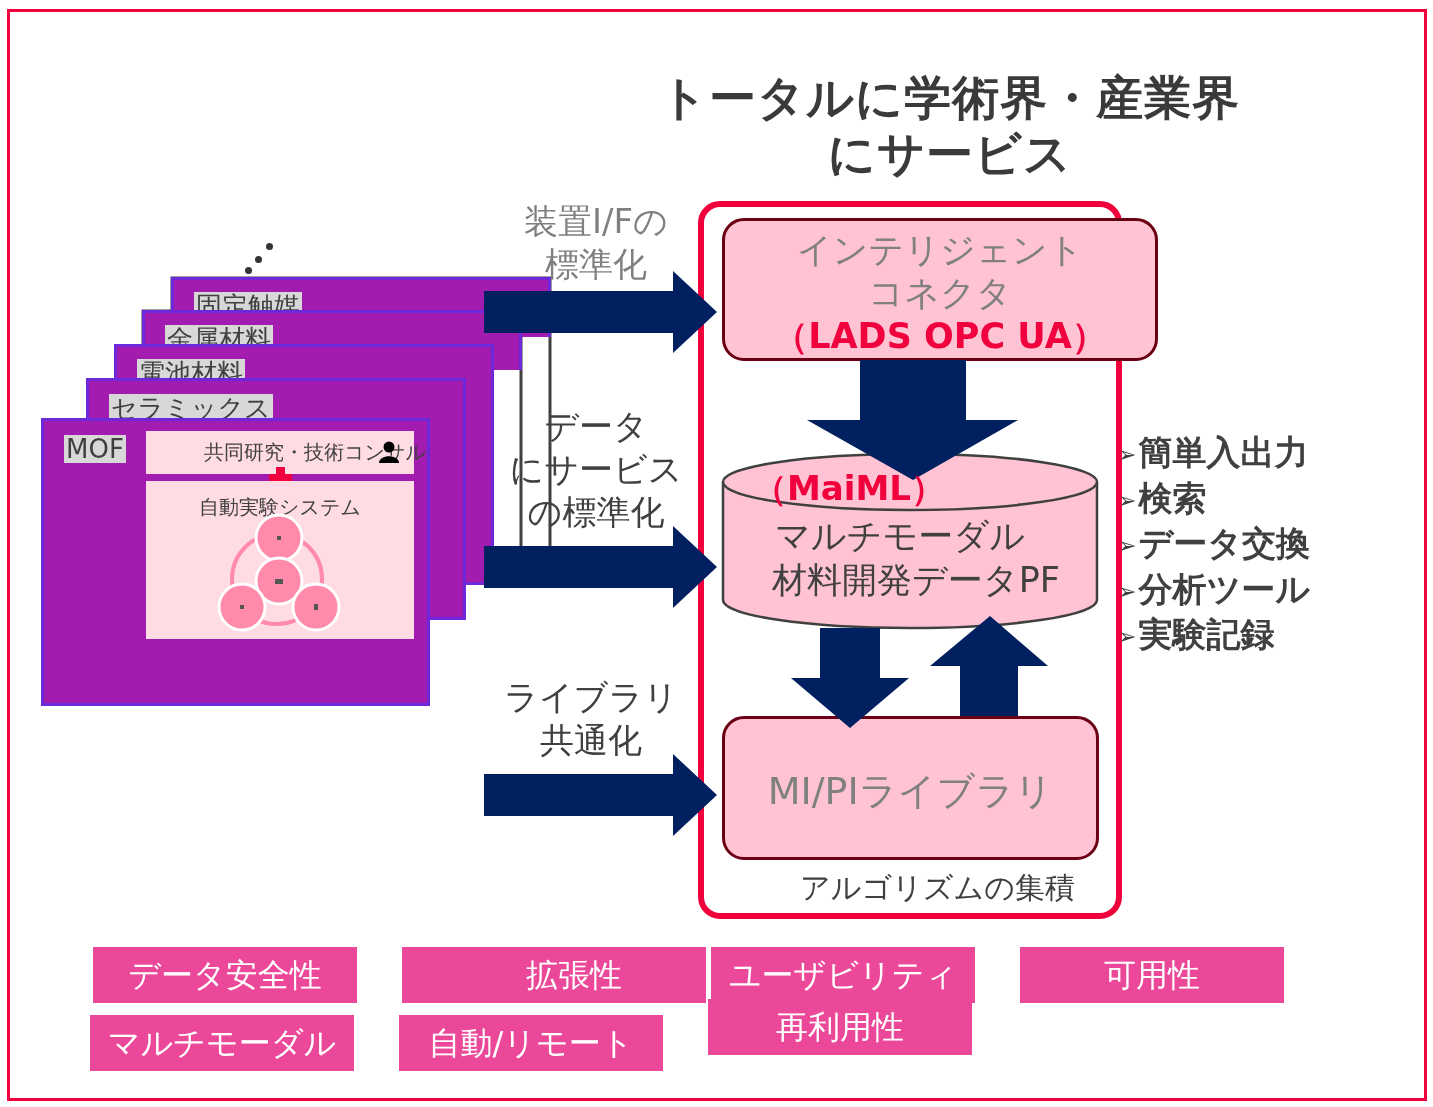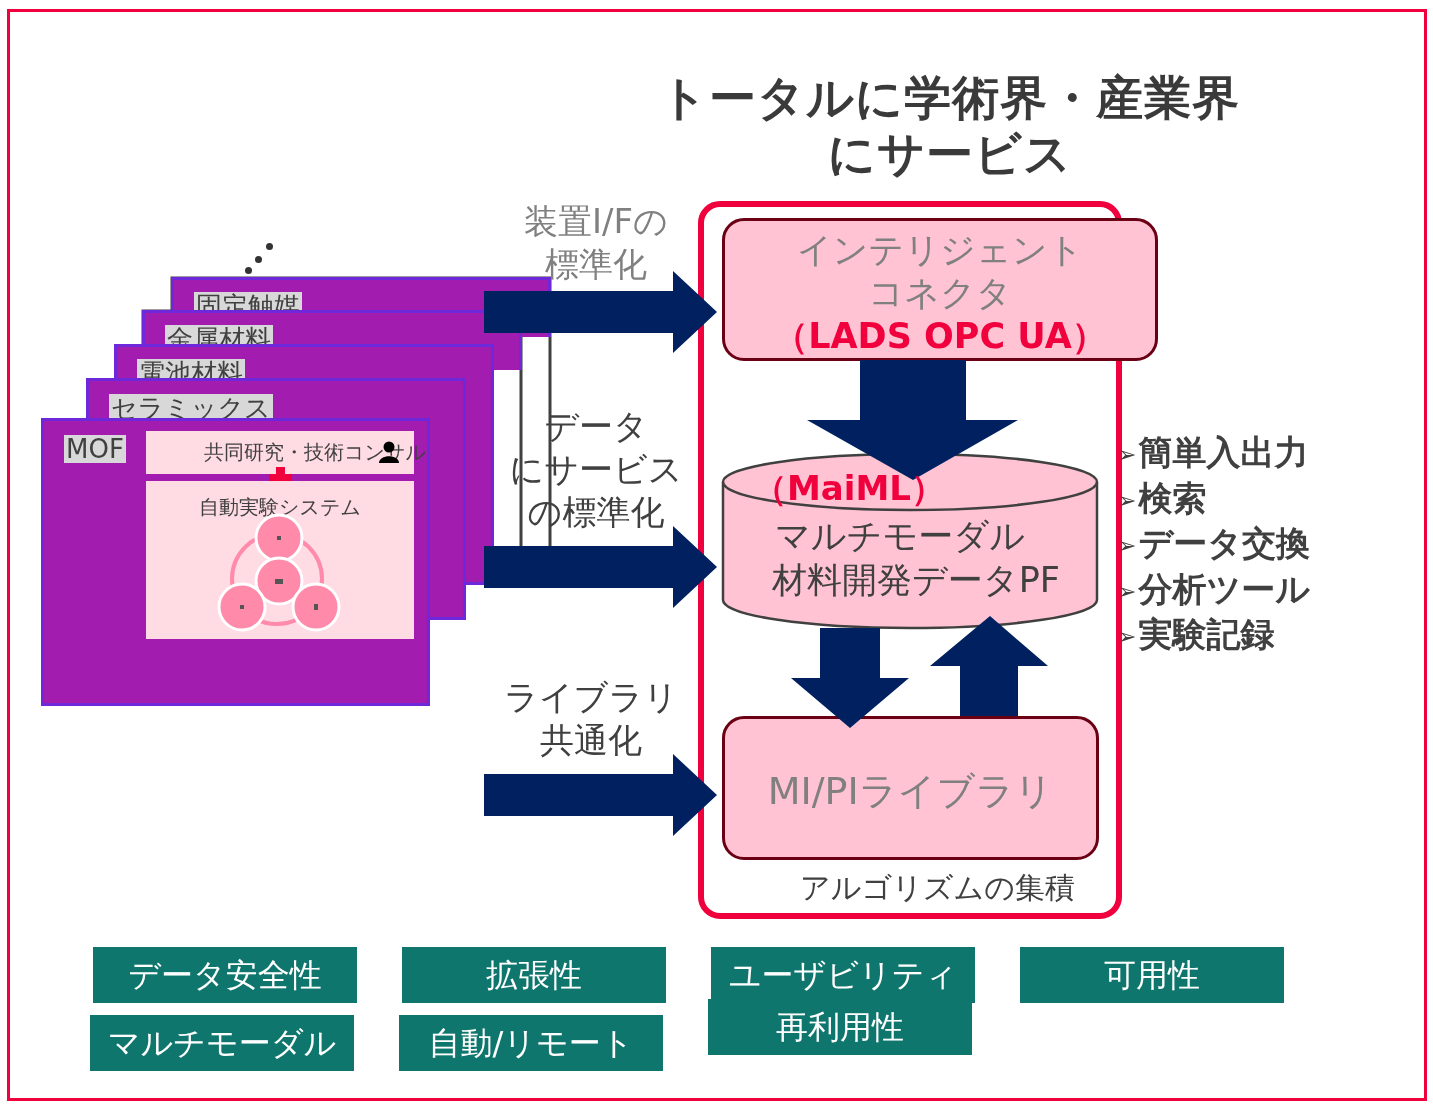--- a/index.html
+++ b/index.html
@@ -14,21 +14,21 @@
                 background:#d8d8d8; color:#404040; padding:0 2px; white-space:nowrap; }
   .dots { position:absolute; width:7px; height:7px; border-radius:50%; background:#333; }
   .pinkbox { background:#ffdbe4; }
   .label-gray { color:#808080; font-size:34px; line-height:43px; text-align:center; white-space:nowrap; }
   .label-dark { color:#404040; font-size:34px; line-height:43px; text-align:center; white-space:nowrap; }
   #container { left:698px; top:201px; width:424px; height:718px; border:6px solid #f0003c;
                border-radius:22px; box-sizing:border-box; }
   .rbox { background:#ffc3d3; border:3px solid #6b0014; border-radius:22px; box-sizing:border-box; }
   .feat { font-size:34px; line-height:43.5px; font-weight:bold; color:#404040; white-space:nowrap; }
   .feat .tri { font-size:22px; margin-right:2px; vertical-align:2px; }
-  .tag { position:absolute; width:264px; height:56px; background:#0f766e; color:#fff;
+  .tag { position:absolute; width:264px; height:56px; background:#ec4899; color:#fff;
          font-size:32px; line-height:56px; text-align:center; white-space:nowrap; }
   svg { position:absolute; left:0; top:0; }
 </style>
 </head>
 <body>
 
 <div id="frame" class="abs"></div>
 
 <div id="title" class="abs">
   <div>トータルに学術界・産業界</div>
@@ -142,18 +142,18 @@
 
 <div class="abs" style="left:1118px;top:431px;">
   <div class="feat"><span class="tri">➢</span><span>簡単入出力</span></div>
   <div class="feat"><span class="tri">➢</span><span>検索</span></div>
   <div class="feat"><span class="tri">➢</span><span>データ交換</span></div>
   <div class="feat"><span class="tri">➢</span><span>分析ツール</span></div>
   <div class="feat"><span class="tri">➢</span><span>実験記録</span></div>
 </div>
 
 <div class="tag" style="left:93px;top:947px;">データ安全性</div>
-<div class="tag" style="left:402px;top:947px;">拡張性</div>
+<div class="tag" style="left:402px;top:947px;padding-left:40px;">拡張性</div>
 <div class="tag" style="left:711px;top:947px;">ユーザビリティ</div>
 <div class="tag" style="left:1020px;top:947px;">可用性</div>
 <div class="tag" style="left:90px;top:1015px;">マルチモーダル</div>
 <div class="tag" style="left:399px;top:1015px;">自動/リモート</div>
 <div class="tag" style="left:708px;top:999px;">再利用性</div>
 
 </body></html>

